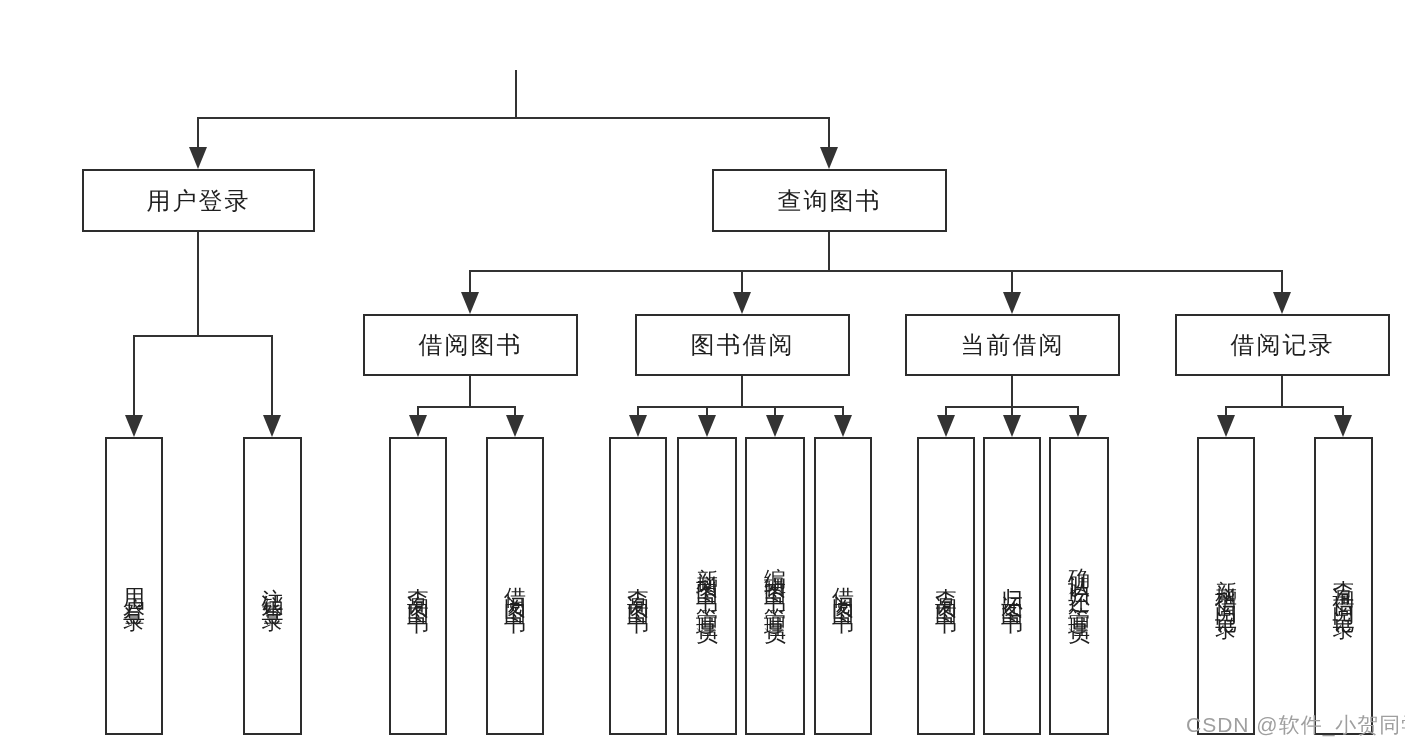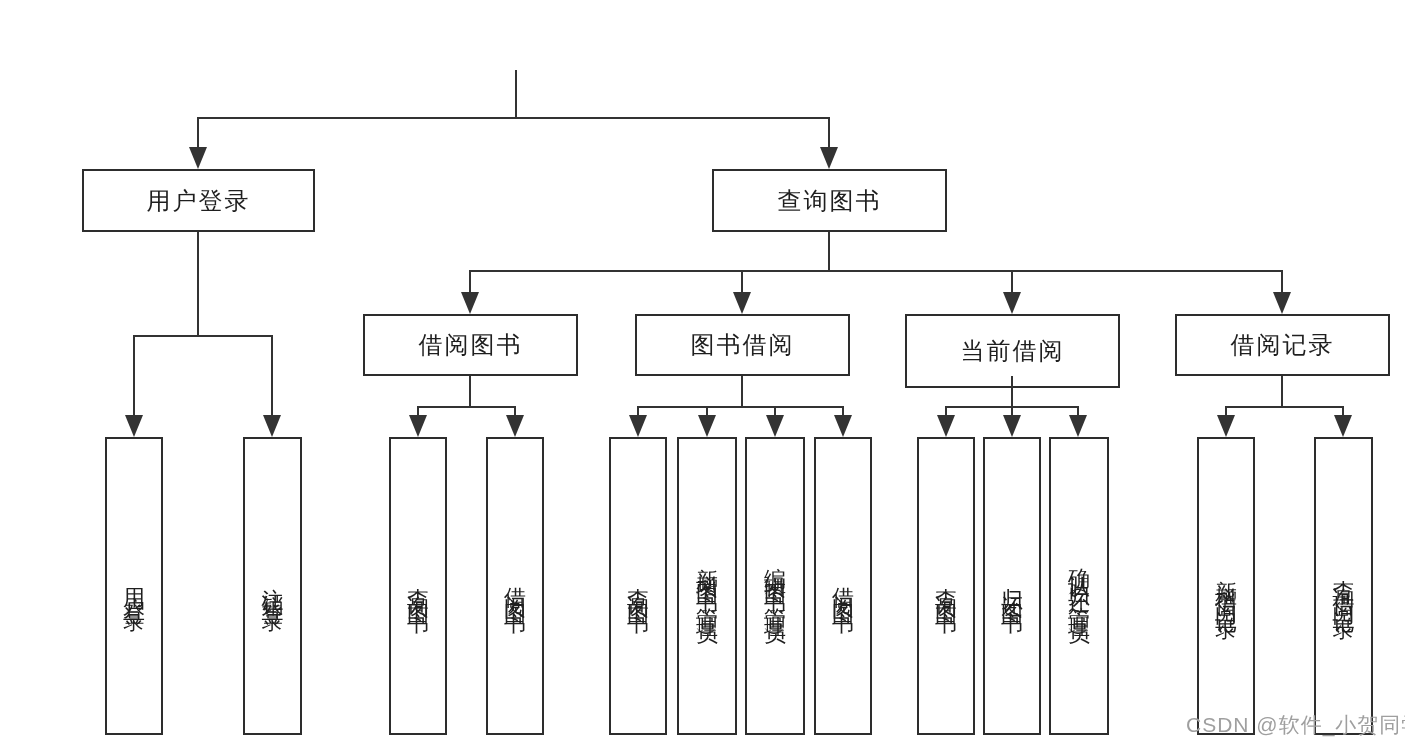--- a/index.html
+++ b/index.html
@@ -64,21 +64,21 @@
     </div>
     <div class="node" style="left: 712px; top: 169px; width: 235px; height: 63px;">
       <span class="lbl">查询图书</span>
     </div>
     <div class="node" style="left: 363px; top: 314px; width: 215px; height: 62px;">
       <span class="lbl">借阅图书</span>
     </div>
     <div class="node" style="left: 635px; top: 314px; width: 215px; height: 62px;">
       <span class="lbl">图书借阅</span>
     </div>
-    <div class="node" style="left: 905px; top: 314px; width: 215px; height: 74px;">
+    <div class="node" style="left: 905px; top: 314px; width: 215px; height: 62px;">
       <span class="lbl">当前借阅</span>
     </div>
     <div class="node" style="left: 1175px; top: 314px; width: 215px; height: 62px;">
       <span class="lbl">借阅记录</span>
     </div>
     <div class="node v" style="left: 105px; top: 437px; width: 58px; height: 298px;">
       <span class="lbl">用户登录</span>
     </div>
     <div class="node v" style="left: 243px; top: 437px; width: 59px; height: 298px;">
       <span class="lbl">注销登录</span>

